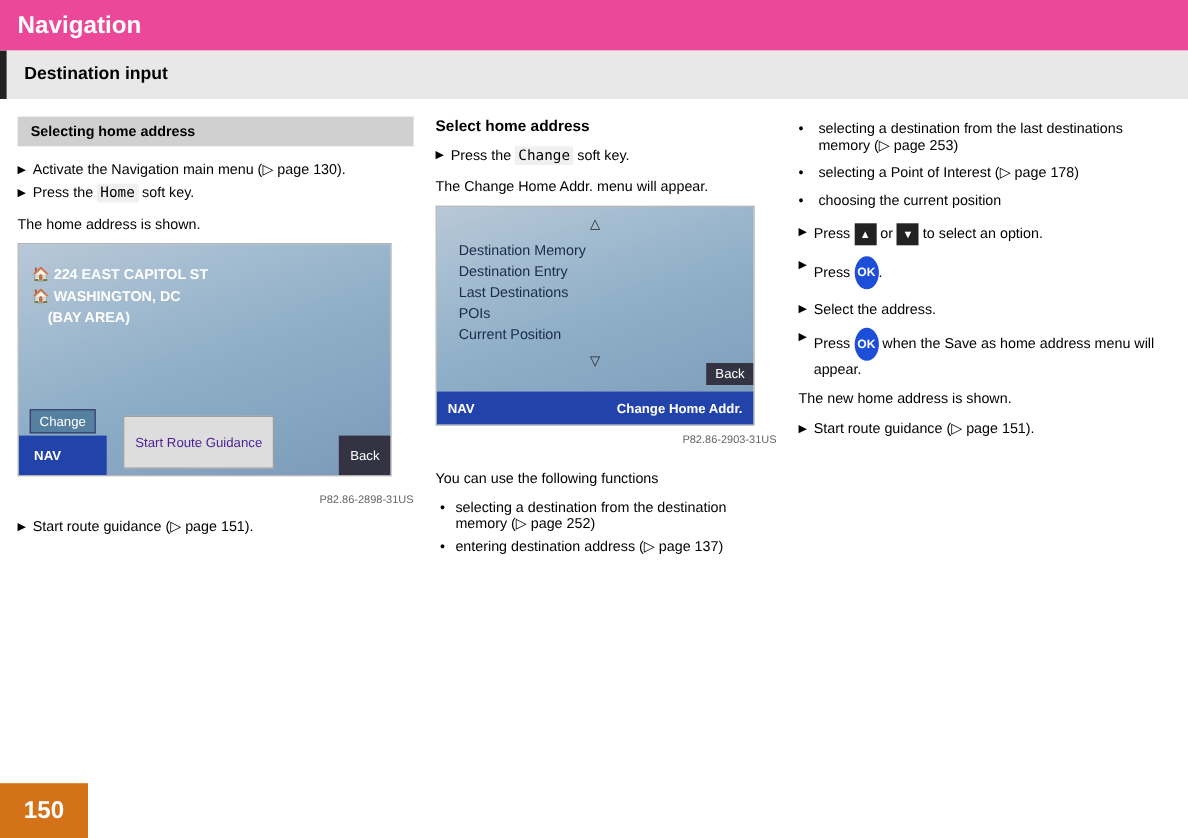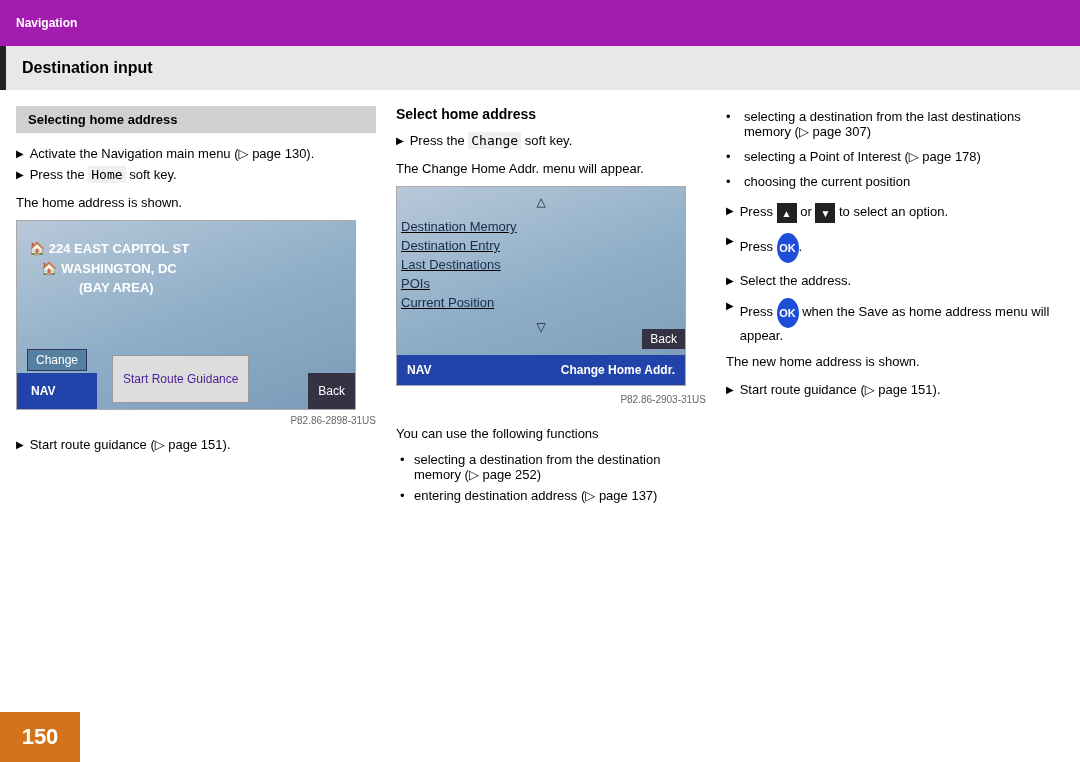--- a/index.html
+++ b/index.html
@@ -8,24 +8,24 @@
       height: 762px;
       font-family: Arial, sans-serif;
       font-size: 14px;
       background: #fff;
       overflow: hidden;
       position: relative;
     }
 
     
     .header-nav {
-      background: #a21caf;
-      color: #fff;
-      font-weight: bold;
-      font-size: 12px;
+      background: #ec4899;
+      color: #fff;
+      font-weight: bold;
+      font-size: 22px;
       padding: 10px 16px;
       height: 46px;
       display: flex;
       align-items: center;
     }
 
     .header-dest {
       background: #e8e8e8;
       font-weight: bold;
       font-size: 16px;
@@ -80,25 +80,24 @@
       font-size: 13px;
       margin-bottom: 10px;
       padding-left: 0;
     }
 
     
     .nav-screen {
       border: 1px solid #aaa;
       background: linear-gradient(160deg, #b8c8d8 0%, #8fafc8 50%, #7a9ab8 100%);
       width: 340px;
-      height: 190px;
+      height: 212px;
       position: relative;
-      margin-bottom: 5px;
+      margin-bottom: 16px;
       overflow: hidden;
-      text-align: center;
     }
 
     .nav-screen-address {
       position: absolute;
       top: 18px;
       left: 12px;
       color: #fff;
       font-size: 13px;
       font-weight: bold;
       line-height: 1.5;
@@ -199,22 +198,21 @@
 
     .menu-arrow-up {
       text-align: center;
       color: #222;
       font-size: 12px;
       padding-top: 8px;
       padding-bottom: 4px;
     }
 
     .menu-items {
-      padding: 4px 4px;
-      text-decoration: underline;
+      padding: 4px 20px;
     }
 
     .menu-item {
       font-size: 13px;
       color: #1a2a4a;
       padding: 2px 0;
       font-weight: 500;
     }
 
     .menu-arrow-down {
@@ -467,21 +465,21 @@
       </li>
       <li>
         <span>entering destination address (▷ page 137)</span>
       </li>
     </ul>
   </div>
 
   <div class="col-right">
     <ul class="bullet-dot-list-right">
       <li>
-        <span>selecting a destination from the last destinations memory (▷ page 307)</span>
+        <span>selecting a destination from the last destinations memory (▷ page 253)</span>
       </li>
       <li>
         <span>selecting a Point of Interest (▷ page 178)</span>
       </li>
       <li>
         <span>choosing the current position</span>
       </li>
     </ul>
 
     <ul class="arrow-list-right">

